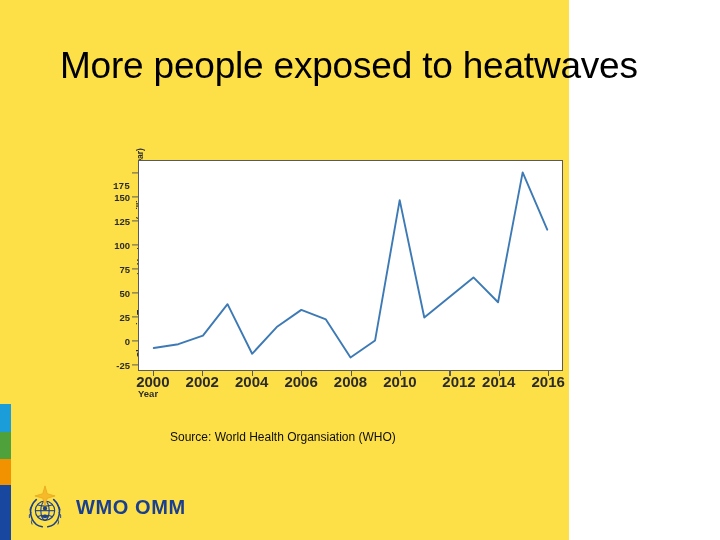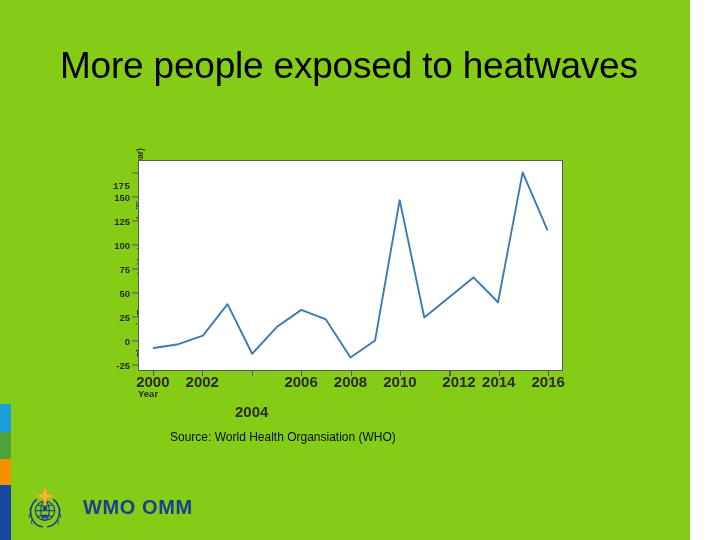--- a/index.html
+++ b/index.html
@@ -11,23 +11,23 @@
     width: 720px;
     height: 540px;
     background: #ffffff;
     font-family: "Liberation Sans", sans-serif;
     overflow: hidden;
     position: relative;
   }
   .slide {
     position: absolute;
     left: 0; top: 0;
-    width: 690px;
+    width: 569px;
     height: 540px;
-    background: #84cc16;
+    background: #fde047;
   }
 
   
   .slide-title {
     position: absolute;
     left: 60px;
     top: 44px;
     width: 610px;
     font-size: 37px;
     line-height: 44px;
@@ -162,21 +162,21 @@
   .cb-navy   { height: 55px; }
 
   
   .wmo-logo {
     position: absolute;
     left: 22px;
     top: 484px;
     height: 46px;
     display: flex;
     align-items: center;
-    gap: 15px;
+    gap: 8px;
   }
   .wmo-emblem {
     width: 46px;
     height: 46px;
     display: block;
   }
   .wmo-wordmark {
     font-size: 20px;
     font-weight: bold;
     color: #1b3f8f;
@@ -209,21 +209,21 @@
 
     <div class="plot-frame">
       <svg class="plot-svg" viewBox="0 0 425 211" preserveAspectRatio="none">
         <polyline id="series-line" fill="none" stroke="#3d7ab5" stroke-width="1.9" stroke-linejoin="round" stroke-linecap="round" points="14.83,188.84 39.53,184.99 64.24,176.32 88.95,144.52 113.66,194.62 138.37,167.64 163.08,150.30 187.79,159.94 212.50,198.47 237.21,181.13 261.92,39.50 286.63,158.01 311.34,137.78 336.05,117.54 360.76,142.59 385.47,11.56 410.17,69.37"></polyline>
       </svg>
     </div>
 
     <div class="xtick-labels">
         <div class="xtick" style="left: 14.8256px;">2000</div>
         <div class="xtick" style="left: 64.2442px;">2002</div>
-        <div class="xtick" style="left: 113.663px; margin-top: 30px;">2004</div>
+        <div class="xtick" style="left: 113.663px;">2004</div>
         <div class="xtick" style="left: 163.081px; text-align: right;">2006</div>
         <div class="xtick" style="left: 212.5px;">2008</div>
         <div class="xtick" style="left: 261.919px;">2010</div>
         <div class="xtick" style="left: 321px;">2012</div>
         <div class="xtick" style="left: 360.756px;">2014</div>
         <div class="xtick" style="left: 410.174px;">2016</div>
       </div>
 
     <div class="x-axis-title">Year</div>
   <div class="ytick-mark" style="top: 220.219px;"></div>

